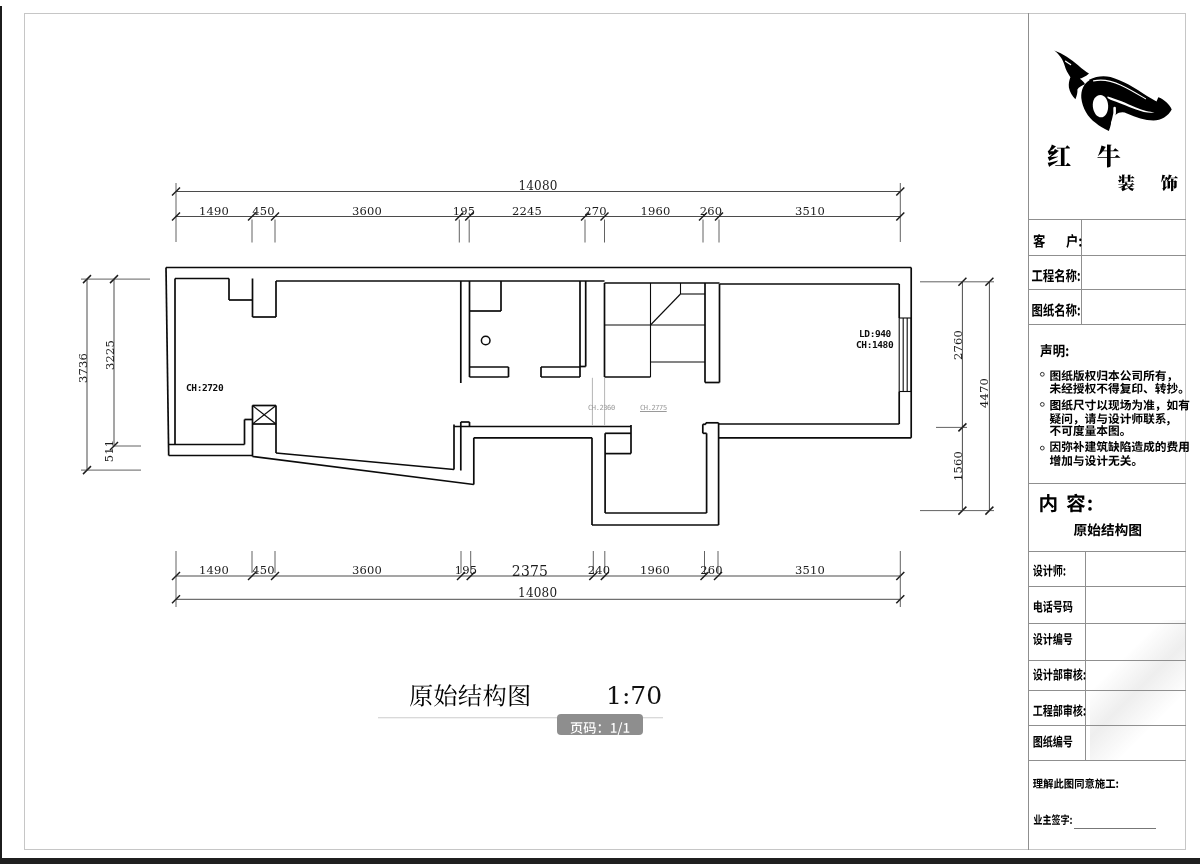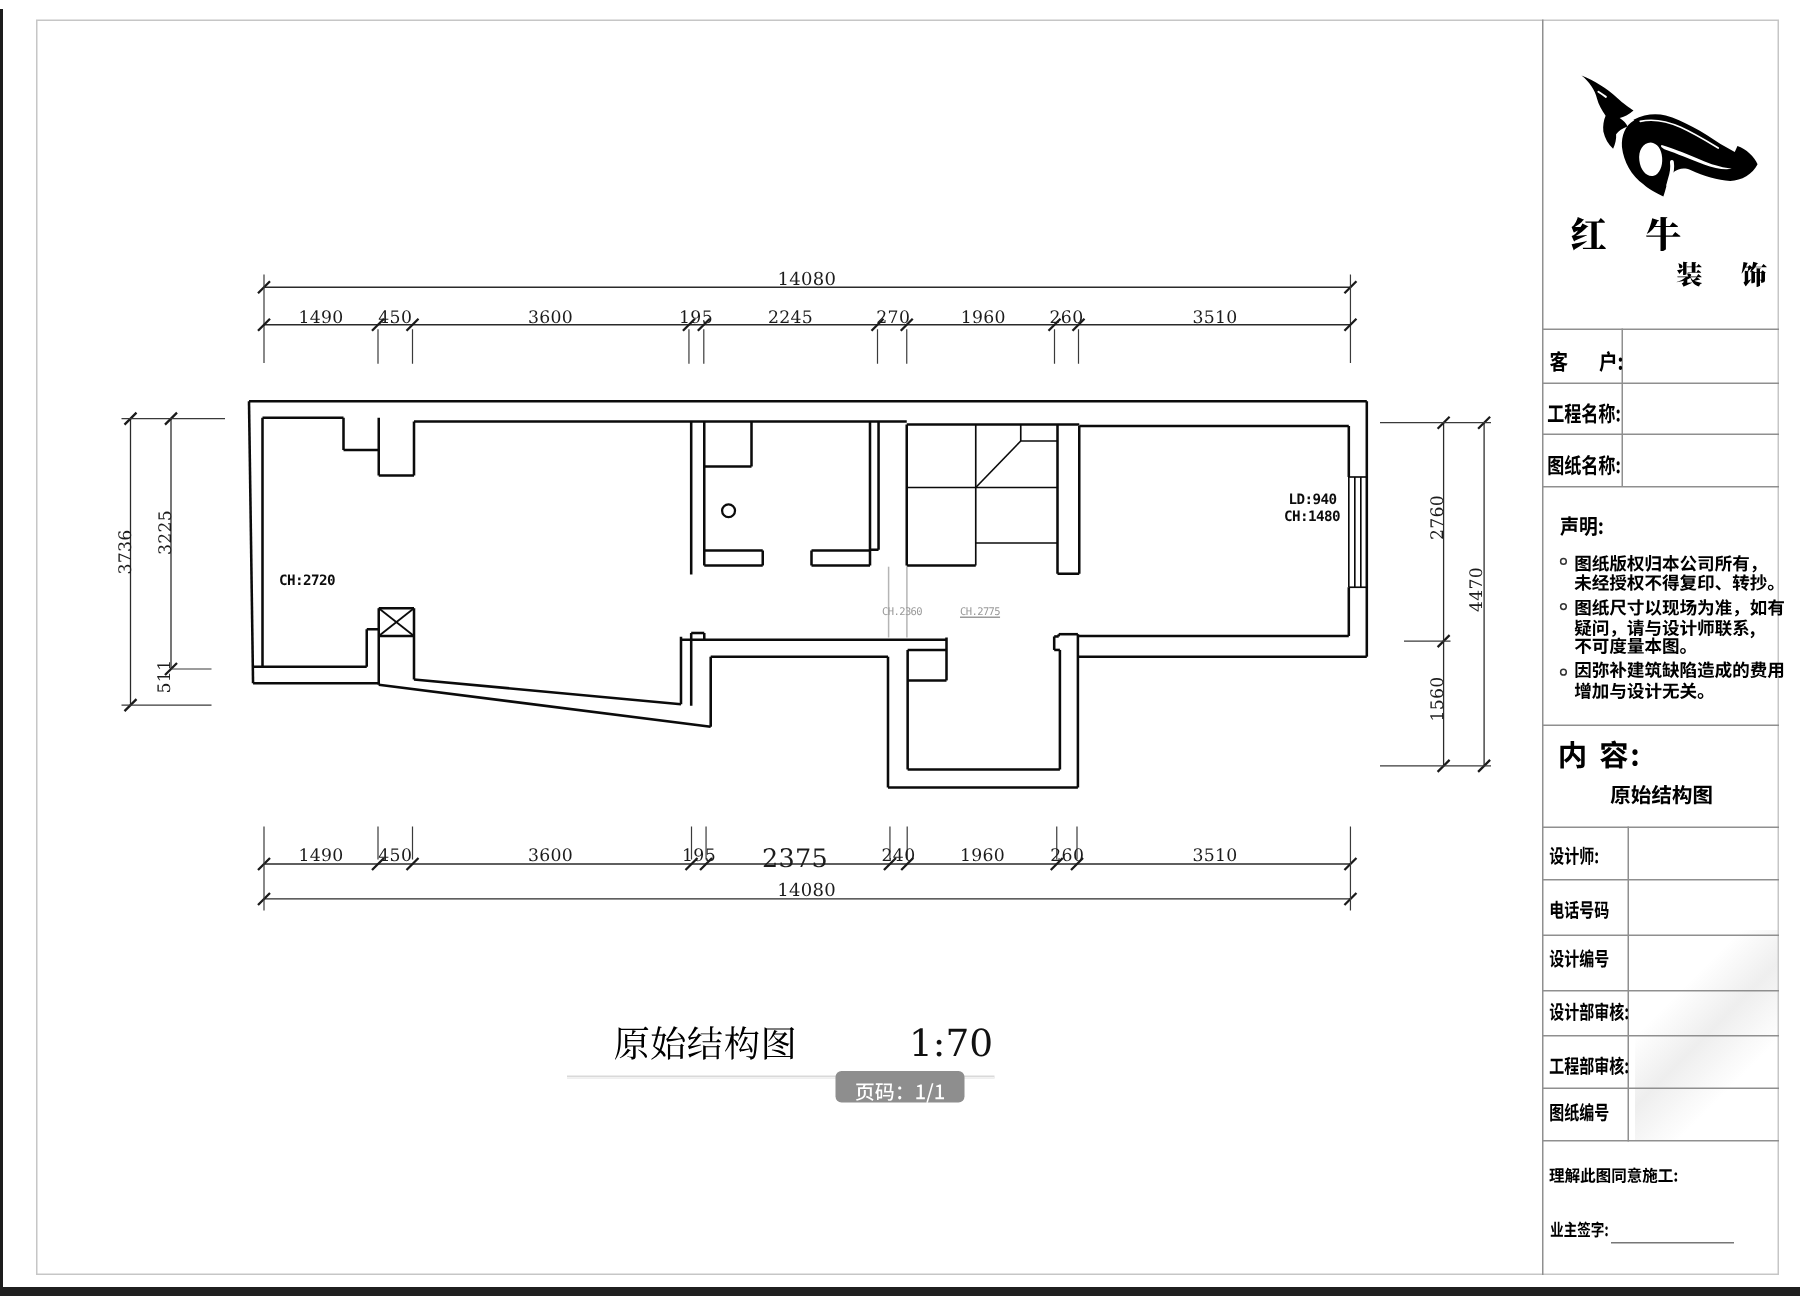--- a/index.html
+++ b/index.html
@@ -564,21 +564,21 @@
 <span class="dim" style="left:527px;top:204.3px;font-size:11.5px;">2245</span>
 <span class="dim" style="left:595.5px;top:204.3px;font-size:11.5px;">270</span>
 <span class="dim" style="left:655.5px;top:204.3px;font-size:11.5px;">1960</span>
 <span class="dim" style="left:711px;top:204.3px;font-size:11.5px;">260</span>
 <span class="dim" style="left:810px;top:204.3px;font-size:11.5px;">3510</span>
 <span class="dim" style="left:538px;top:178.8px;font-size:12px;">14080</span>
 <span class="dim" style="left:214px;top:562.8px;font-size:11.5px;">1490</span>
 <span class="dim" style="left:263.5px;top:562.8px;font-size:11.5px;">450</span>
 <span class="dim" style="left:367px;top:562.8px;font-size:11.5px;">3600</span>
 <span class="dim" style="left:466px;top:562.8px;font-size:11.5px;">195</span>
-<span class="dim" style="left:530px;top:562.8px;font-size:17px;">2375</span>
+<span class="dim" style="left:530px;top:562.8px;font-size:14px;">2375</span>
 <span class="dim" style="left:599px;top:562.8px;font-size:11.5px;">240</span>
 <span class="dim" style="left:655px;top:562.8px;font-size:11.5px;">1960</span>
 <span class="dim" style="left:711.5px;top:562.8px;font-size:11.5px;">260</span>
 <span class="dim" style="left:810px;top:562.8px;font-size:11.5px;">3510</span>
 <span class="dim" style="left:537.7px;top:586.3px;font-size:12px;">14080</span>
 <span class="dim rot" style="left:82.5px;top:361.3px;font-size:11.5px;">3736</span>
 <span class="dim rot" style="left:109.5px;top:347.8px;font-size:11.5px;">3225</span>
 <span class="dim rot" style="left:108.5px;top:444.3px;font-size:11.5px;">511</span>
 <span class="dim rot" style="left:958px;top:338.3px;font-size:11.5px;">2760</span>
 <span class="dim rot" style="left:958px;top:459.3px;font-size:11.5px;">1560</span>

